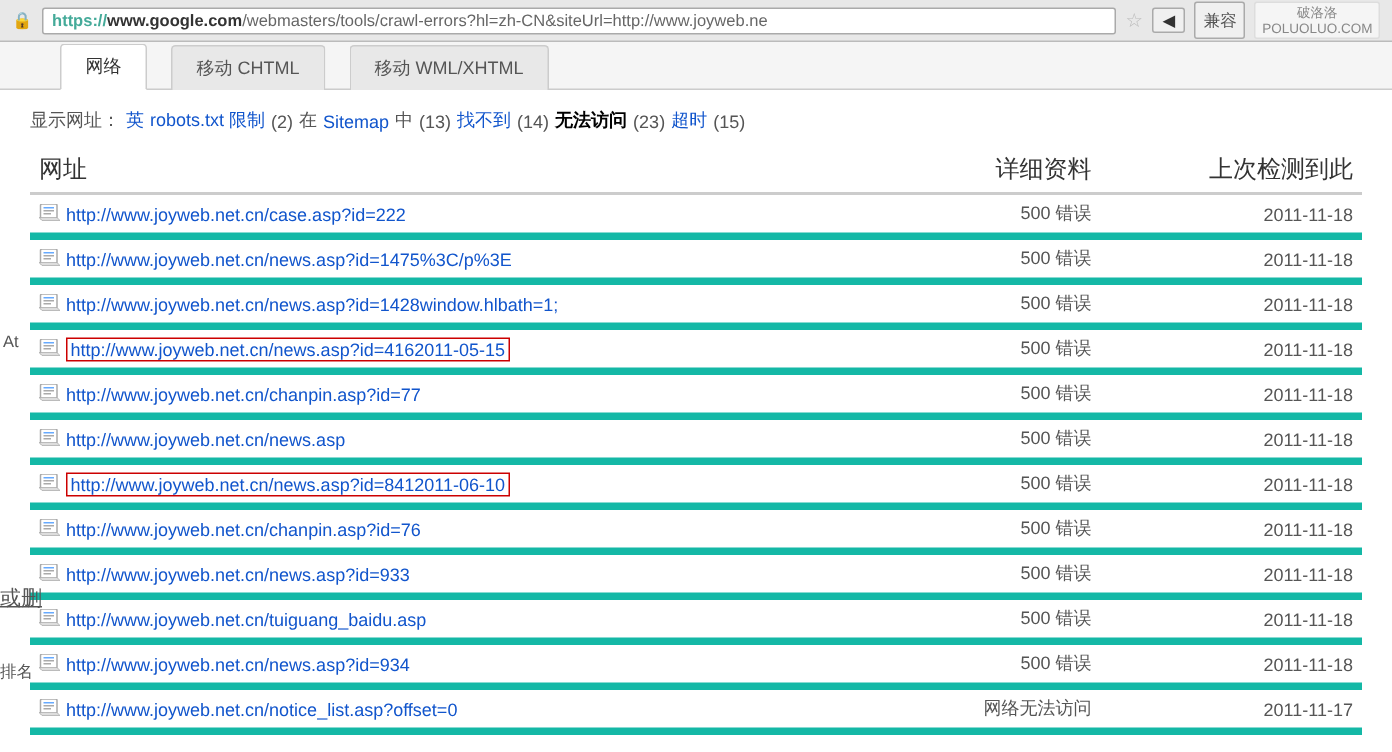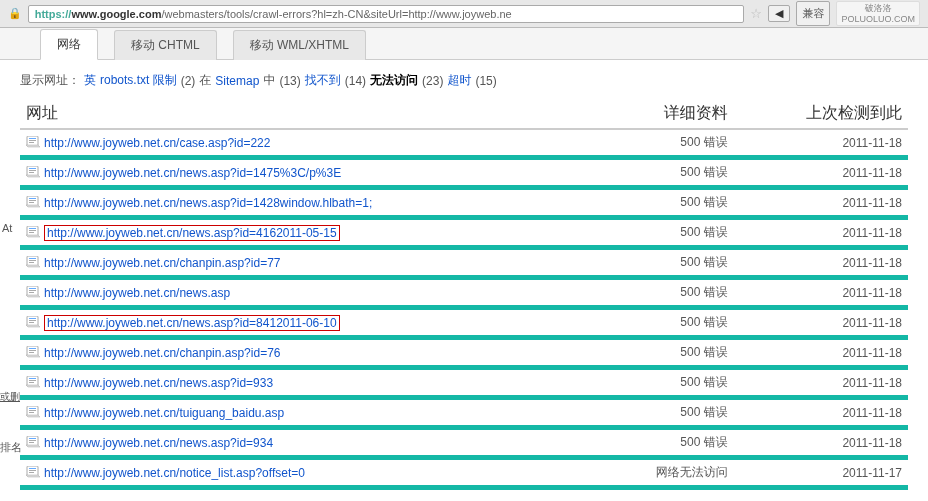--- a/index.html
+++ b/index.html
@@ -389,16 +389,16 @@
             <td class="right" style="color: rgb(85, 85, 85);">网络无法访问</td>
             <td class="right" style="color: rgb(85, 85, 85);">2011-11-17</td>
           </tr>
         </tbody>
     </table>
   </div>
 
   <div style="position:absolute; left:0; top:220px; font-size:11px; color:#555; writing-mode:horizontal-tb;">
     <div style="padding:2px 2px;">At</div>
   </div>
-  <div style="position:absolute; left:0; top:390px; font-size:10px; color:#555;text-decoration:underline;">或删</div>
+  <div style="position:absolute; left:0; top:390px; font-size:14px; color:#555;text-decoration:underline;">或删</div>
   <div style="position:absolute; left:0; top:440px; font-size:11px; color:#555;">排名</div>
 
 </div>
 
 </body></html>

